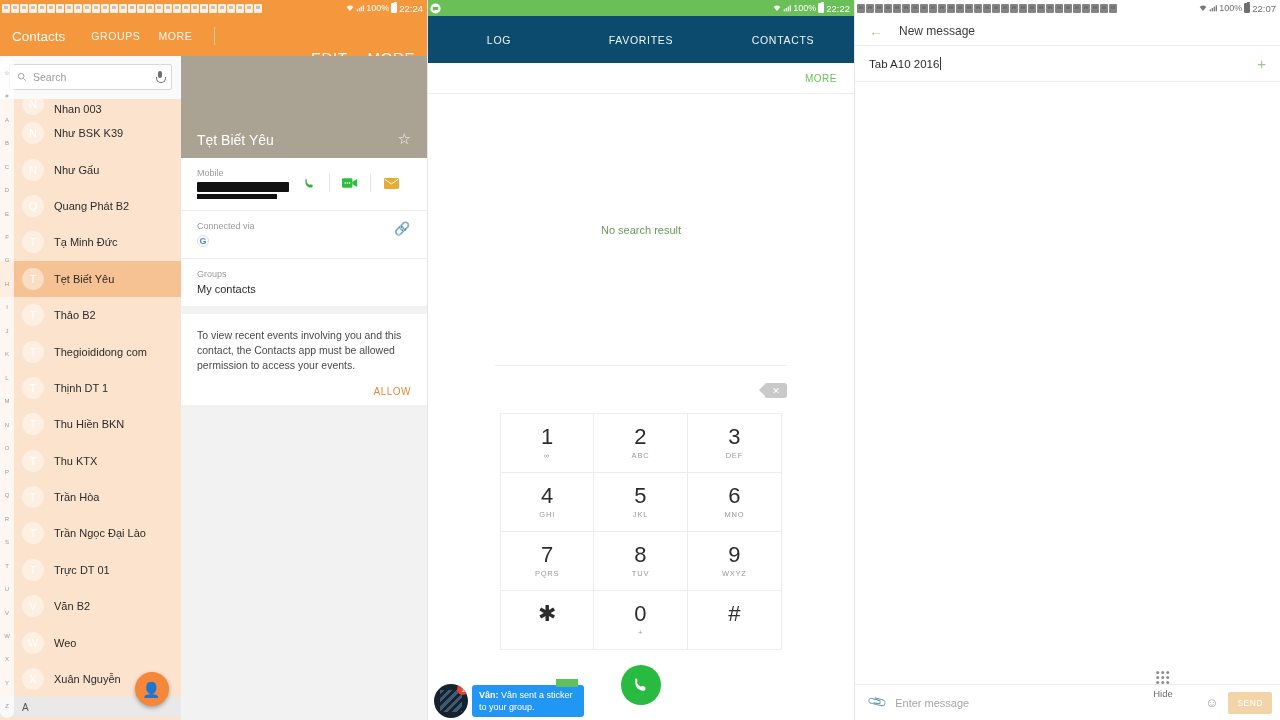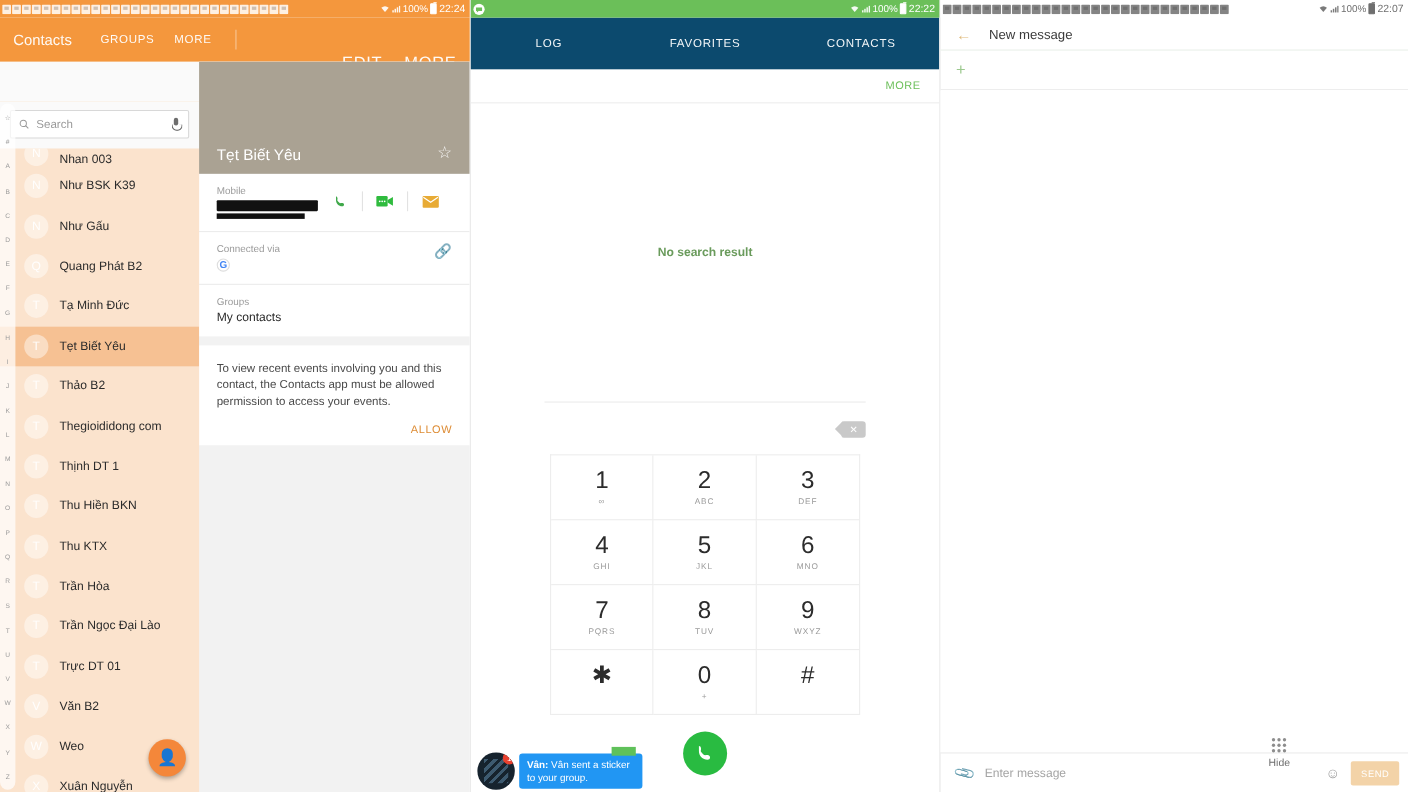--- a/index.html
+++ b/index.html
@@ -50,21 +50,21 @@
   }
   .p1-title { font-size: 13.5px; color: rgba(255,255,255,.95); margin-right: 26px; }
   .p1-tab { font-size: 10.5px; letter-spacing: .6px; color: rgba(255,255,255,.95);
             margin-right: 18px; }
   .p1-divider { width: 1px; height: 18px; background: rgba(255,255,255,.45); margin-left: 4px; }
   .p1-spacer { flex: 1; }
   .p1-action { font-size: 15px; letter-spacing: .6px; color: rgba(255,255,255,.95); margin-left: 20px; margin-top: 42px; }
 
   .p1-body { flex: 1; display: flex; position: relative; overflow: hidden; }
 
-  .list-col { width: 194px; background: #fbe3cd; position: relative; overflow: hidden; margin-top: 36px; }
+  .list-col { width: 194px; background: #fbe3cd; position: relative; overflow: hidden; }
   .search-wrap { background: #fafafa; padding: 8px 9px 9px 9px; }
   .searchbox {
     height: 26px; background: #fff; border: 1px solid #d8d8d8; border-radius: 2px;
     display: flex; align-items: center; padding: 0 7px; gap: 6px;
   }
   .search-txt { font-size: 10.5px; color: #9a9a9a; flex: 1; }
   .mic { width: 9px; height: 13px; position: relative; }
   .mic::before{content:"";position:absolute;left:2.5px;top:0;width:4px;height:7px;background:#6d6d6d;border-radius:2px;}
   .mic::after{content:"";position:absolute;left:0.5px;top:6px;width:8px;height:5px;border:1.2px solid #6d6d6d;border-top:none;border-radius:0 0 5px 5px;}
 
@@ -130,21 +130,21 @@
   
   .panel2 { width: 427px; height: 720px; background: #fff; display: flex;
             flex-direction: column; border-left: 1px solid #e6e6e6; }
   .p2-status { background: #6bbf59; }
   .p2-tabs { height: 47px; background: #0c4a6e; display: flex; align-items: center; }
   .p2-tab { flex: 1; text-align: center; font-size: 10.5px; letter-spacing: .7px;
             color: rgba(255,255,255,.95); }
   .p2-more { height: 31px; display: flex; align-items: center; justify-content: flex-end;
              padding-right: 17px; border-bottom: 1px solid #ededed; }
   .p2-more span { font-size: 10px; letter-spacing: .5px; color: #6bbf59; }
-  .p2-results { flex: 1; display: flex; align-items: center; justify-content: center; font-weight: bold; }
+  .p2-results { flex: 1; display: flex; align-items: center; justify-content: center; }
   .nores { font-size: 11px; color: #6a9b5c; }
   .dialinput { height: 48px; border-top: 1px solid #ececec; position: relative;
                margin: 0 67px; }
   .bksp { position: absolute; right: 0; top: 17px; width: 22px; height: 15px;
           background: #c9c9c9; border-radius: 2px 3px 3px 2px;
           display: flex; align-items: center; justify-content: center;
           color: #fff; font-size: 9px; }
   .bksp::before { content: ""; position: absolute; left: -6px; top: 0;
                   border: 7.5px solid transparent; border-right-color: #c9c9c9;
                   border-left: 0; }
@@ -637,20 +637,21 @@
         <span class="clock">22:07</span>
       </div>
     </div>
 
     <div class="p3-bar">
       <span class="back">←</span>
       <span class="p3-title">New message</span>
     </div>
 
     <div class="recip">
+      <span class="recip-val"><span>Tab A10 2016</span><span class="caret"></span></span>
       <span class="plus">+</span>
     </div>
 
     <div class="p3-thread"></div>
 
     <div class="compose">
       <span class="clip">📎</span>
       <span class="cmp-ph">Enter message</span>
       <span class="smiley">☺</span>
       <span class="sendbtn">SEND</span>

